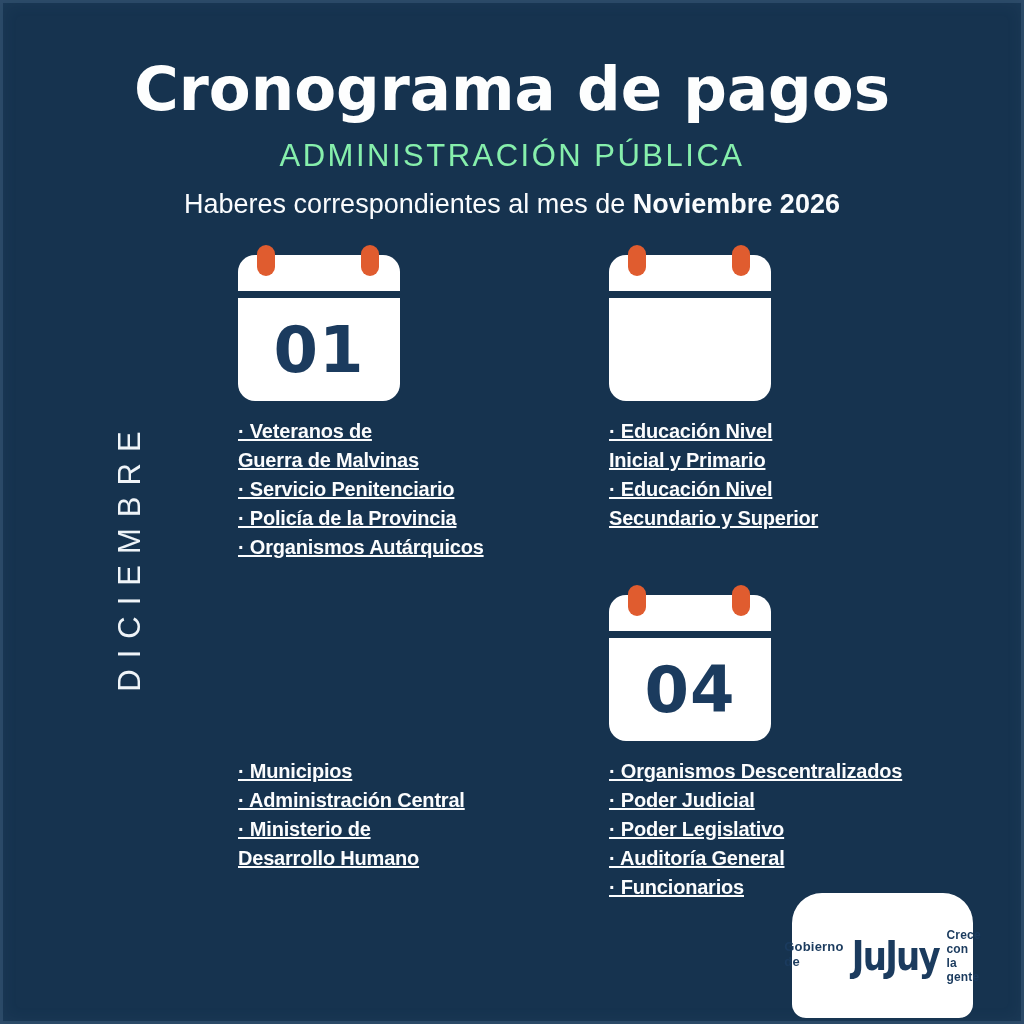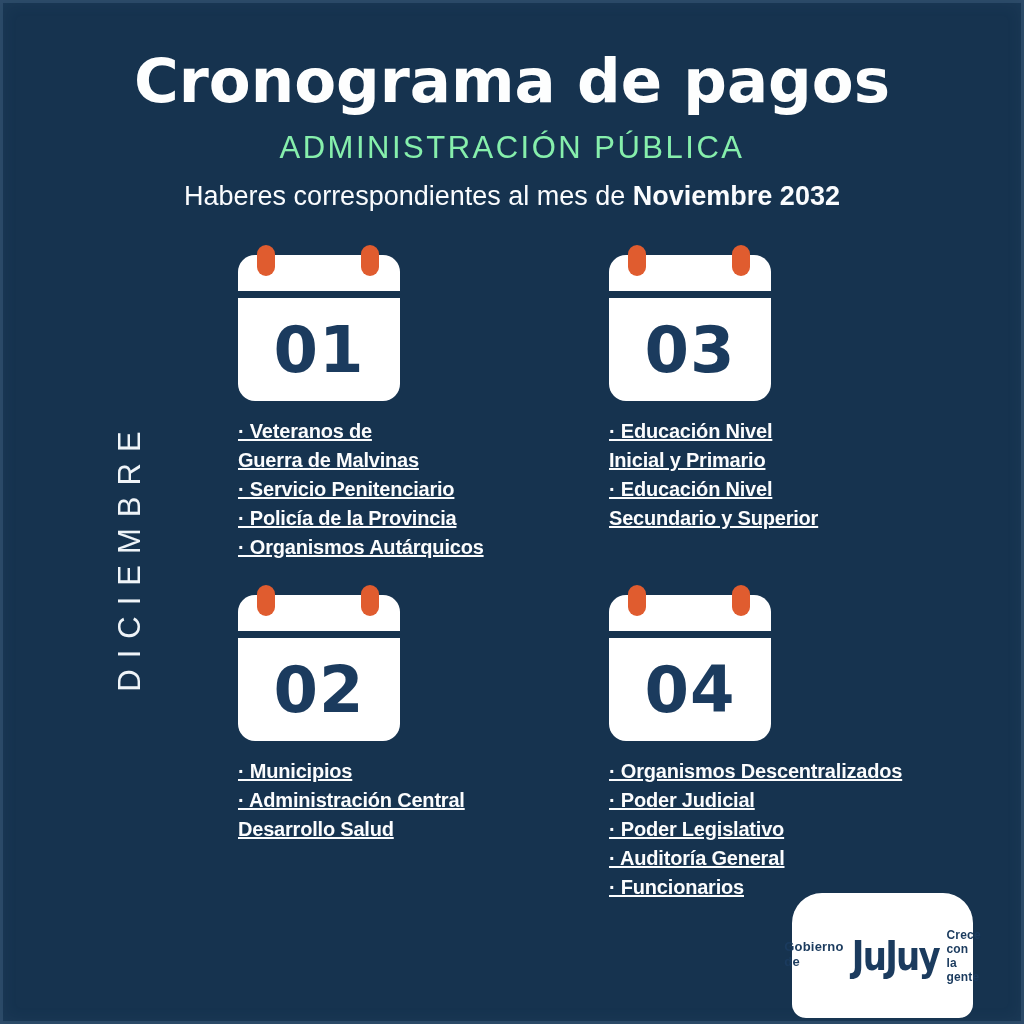--- a/index.html
+++ b/index.html
@@ -16,21 +16,21 @@
   }
   .poster{
     position:relative;
     width:1024px;height:1024px;
     background:var(--bg);
     overflow:hidden;
     box-shadow:inset 0 0 0 3px rgba(130,160,195,.18), inset 0 0 18px rgba(90,130,170,.12);
   }
 
   
-  .header{position:absolute;top:8px;left:0;width:1024px;text-align:center;color:var(--text);}
+  .header{position:absolute;top:16px;left:0;width:1024px;text-align:center;color:var(--text);}
   .title{
     margin-top:40px;
     font-family:"DejaVu Sans",sans-serif;
     font-weight:bold;
     font-size:61px;
     line-height:66px;
     letter-spacing:0px;
     color:#FDFEFE;
   }
   .subtitle{
@@ -132,21 +132,21 @@
   .logo-tagline{font-weight:bold;font-size:12px;letter-spacing:0.2px;margin-top:1px;}
 </style>
 </head>
 <body>
 
 <div class="poster">
 
   <div class="header">
     <div class="title">Cronograma de pagos</div>
     <div class="subtitle">ADMINISTRACIÓN PÚBLICA</div>
-    <div class="intro"><span>Haberes correspondientes al mes de </span><b>Noviembre 2032</b></div>
+    <div class="intro"><span>Haberes correspondientes al mes de </span><b>Noviembre 2026</b></div>
   </div>
 
   <div class="month-label">DICIEMBRE</div>
 
   <div class="cell c0">
     <div class="calendar">
       <span class="peg peg-l"></span>
       <span class="peg peg-r"></span>
       <div class="cal-box">
         <div class="cal-top"></div>
@@ -165,49 +165,36 @@
       </div>
   </div>
 
   <div class="cell c1">
     <div class="calendar">
       <span class="peg peg-l"></span>
       <span class="peg peg-r"></span>
       <div class="cal-box">
         <div class="cal-top"></div>
         <div class="cal-divider"></div>
-        <div class="cal-body">
-          <span class="day">03</span>
-        </div>
       </div>
     </div>
     <div class="list">
         <div class="line">· Educación Nivel</div>
         <div class="line">Inicial y Primario</div>
         <div class="line">· Educación Nivel</div>
         <div class="line">Secundario y Superior</div>
       </div>
   </div>
 
   <div class="cell c2">
-    <div class="calendar">
-      <span class="peg peg-l"></span>
-      <span class="peg peg-r"></span>
-      <div class="cal-box">
-        <div class="cal-top"></div>
-        <div class="cal-divider"></div>
-        <div class="cal-body">
-          <span class="day">02</span>
-        </div>
-      </div>
-    </div>
     <div class="list">
         <div class="line">· Municipios</div>
         <div class="line">· Administración Central</div>
-        <div class="line">Desarrollo Salud</div>
+        <div class="line">· Ministerio de</div>
+        <div class="line">Desarrollo Humano</div>
       </div>
   </div>
 
   <div class="cell c3">
     <div class="calendar">
       <span class="peg peg-l"></span>
       <span class="peg peg-r"></span>
       <div class="cal-box">
         <div class="cal-top"></div>
         <div class="cal-divider"></div>

